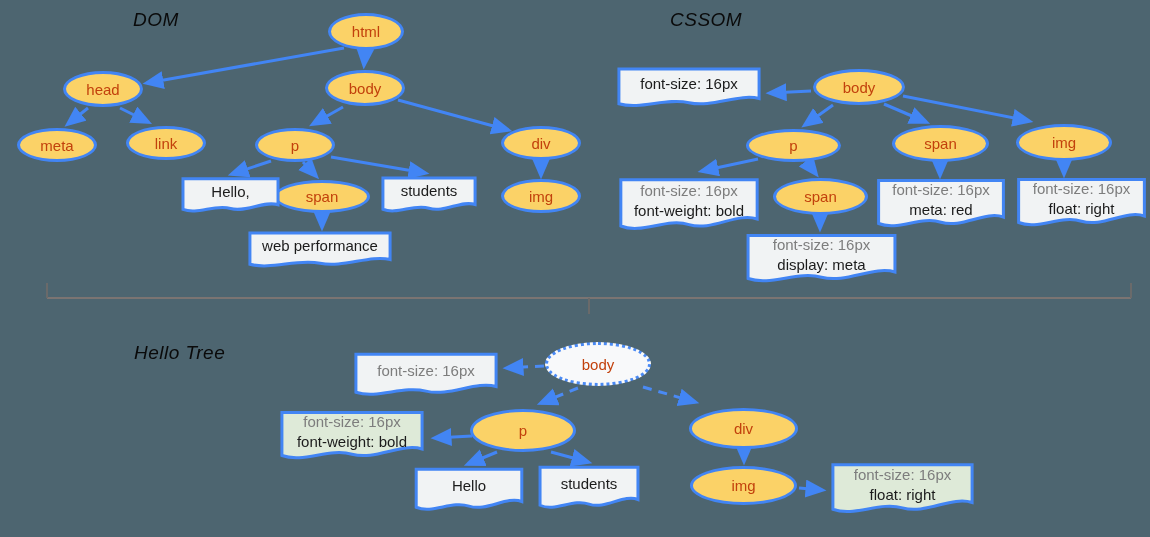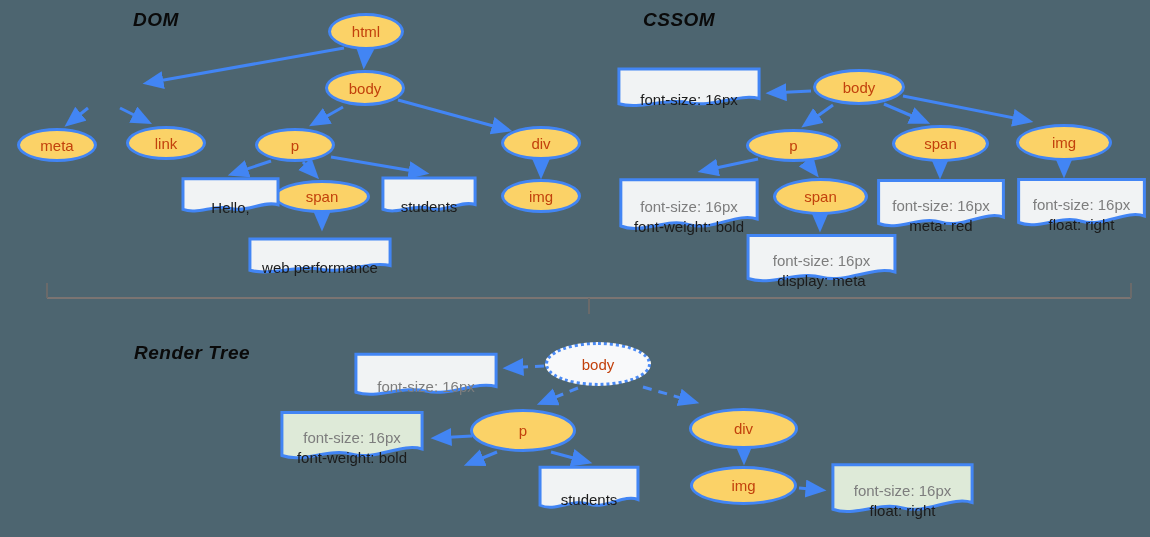--- a/index.html
+++ b/index.html
@@ -4,41 +4,41 @@
 <style>
   * { margin:0; padding:0; box-sizing:border-box; }
   html,body { width:1150px; height:537px; }
   body { font-family:"Liberation Sans", sans-serif; }
   #stage {
     position:relative; width:1150px; height:537px;
     background:#4d6570; overflow:hidden;
   }
   #wires { position:absolute; left:0; top:0; width:1150px; height:537px; }
   .sec-title {
-    position:absolute; font-size:19px; font-weight:bold; font-style:italic;
+    position:absolute; font-size:19px; font-weight:normal; font-style:italic;
     color:#0a0a0a; letter-spacing:0.5px; white-space:nowrap;
   }
   .ellipse {
     position:absolute; border-radius:50%;
     background:#fbd267; border:3px solid #4285f4;
     display:flex; align-items:center; justify-content:center;
     font-size:15px; color:#c2410c;
   }
   .ellipse.rt-body {
     background:#f8f9fa; border:3px dotted #4a8af4;
   }
   .flag { position:absolute; }
   .flag svg { position:absolute; left:0; top:0; width:100%; height:100%; }
   .flag .fill { fill:#f1f3f4; stroke:#4285f4; stroke-width:3px; }
   .flag.green .fill { fill:#deead8; }
   .flag-text {
     position:relative; z-index:1; width:100%; height:100%;
     display:flex; flex-direction:column; align-items:center; justify-content:center;
     padding-bottom:8px; font-size:15px; color:#1b1b1b; line-height:20px;
-    text-align:center; white-space:nowrap;margin-top:16px;
+    text-align:center; white-space:nowrap;
   }
   .muted { color:#7d7d7d; }
 </style>
 </head>
 <body>
 
 <div id="stage">
 
   <svg id="wires" viewBox="0 0 1150 537" xmlns="http://www.w3.org/2000/svg">
     <defs>
@@ -93,20 +93,21 @@
       <line x1="497" y1="452" x2="468" y2="464"></line>
       <line x1="551" y1="452" x2="588" y2="462"></line>
       <line x1="744" y1="451" x2="744" y2="461"></line>
       <line x1="799" y1="488" x2="822" y2="490"></line>
     </g>
   </svg>
 
   <div class="sec-title" style="left:133px; top:9px">DOM</div>
 
   <div class="ellipse" style="left:328px;top:13px;width:76px;height:37px">html</div>
+  <div class="ellipse" style="left:63px;top:71px;width:80px;height:36px">head</div>
   <div class="ellipse" style="left:325px;top:70px;width:80px;height:36px">body</div>
   <div class="ellipse" style="left:17px;top:128px;width:80px;height:34px">meta</div>
   <div class="ellipse" style="left:126px;top:126px;width:80px;height:34px">link</div>
   <div class="ellipse" style="left:255px;top:128px;width:80px;height:34px">p</div>
   <div class="ellipse" style="left:501px;top:126px;width:80px;height:34px">div</div>
   <div class="ellipse" style="left:274px;top:180px;width:96px;height:33px">span</div>
   <div class="ellipse" style="left:501px;top:179px;width:80px;height:34px">img</div>
 
   <div class="flag" style="left:181px;top:177px;width:99px;height:37px">
     <svg viewBox="0 0 100 40" preserveAspectRatio="none">
@@ -119,30 +120,30 @@
 
   <div class="flag" style="left:381px;top:176px;width:96px;height:38px">
     <svg viewBox="0 0 100 40" preserveAspectRatio="none">
       <path class="fill" vector-effect="non-scaling-stroke" d="M2 2 H98 V30 C84 25 66 39 50 34 C34 29 17 41 2 35 Z"></path>
     </svg>
     <div class="flag-text">
         <span>students</span>
       </div>
   </div>
 
-  <div class="flag" style="left:247px;top:237px;width:146px;height:38px">
+  <div class="flag" style="left:247px;top:231px;width:146px;height:38px">
     <svg viewBox="0 0 100 40" preserveAspectRatio="none">
       <path class="fill" vector-effect="non-scaling-stroke" d="M2 2 H98 V30 C84 25 66 39 50 34 C34 29 17 41 2 35 Z"></path>
     </svg>
     <div class="flag-text">
         <span>web performance</span>
       </div>
   </div>
 
-  <div class="sec-title" style="left:643px; top:9px">CSSOM</div>
+  <div class="sec-title" style="left:670px; top:9px">CSSOM</div>
 
   <div class="ellipse" style="left:813px;top:69px;width:92px;height:36px">body</div>
   <div class="ellipse" style="left:746px;top:129px;width:95px;height:33px">p</div>
   <div class="ellipse" style="left:892px;top:125px;width:97px;height:37px">span</div>
   <div class="ellipse" style="left:1016px;top:124px;width:96px;height:37px">img</div>
   <div class="ellipse" style="left:773px;top:178px;width:95px;height:37px">span</div>
 
   <div class="flag" style="left:616px;top:67px;width:146px;height:42px">
     <svg viewBox="0 0 100 40" preserveAspectRatio="none">
       <path class="fill" vector-effect="non-scaling-stroke" d="M2 2 H98 V30 C84 25 66 39 50 34 C34 29 17 41 2 35 Z"></path>
@@ -185,21 +186,21 @@
   <div class="flag" style="left:745px;top:233px;width:153px;height:52px">
     <svg viewBox="0 0 100 40" preserveAspectRatio="none">
       <path class="fill" vector-effect="non-scaling-stroke" d="M2 2 H98 V30 C84 25 66 39 50 34 C34 29 17 41 2 35 Z"></path>
     </svg>
     <div class="flag-text">
       <span class="muted">font-size: 16px</span>
       <span>display: meta</span>
     </div>
   </div>
 
-  <div class="sec-title" style="left:134px; top:342px">Render Tree</div>
+  <div class="sec-title" style="left:134px; top:342px">Hello Tree</div>
 
   <div class="ellipse rt-body" style="left:545px;top:342px;width:106px;height:44px">body</div>
   <div class="ellipse" style="left:470px;top:409px;width:106px;height:43px">p</div>
   <div class="ellipse" style="left:689px;top:408px;width:109px;height:41px">div</div>
   <div class="ellipse" style="left:690px;top:466px;width:107px;height:39px">img</div>
 
   <div class="flag" style="left:353px;top:352px;width:146px;height:46px">
     <svg viewBox="0 0 100 40" preserveAspectRatio="none">
       <path class="fill" vector-effect="non-scaling-stroke" d="M2 2 H98 V30 C84 25 66 39 50 34 C34 29 17 41 2 35 Z"></path>
     </svg>
@@ -211,20 +212,28 @@
   <div class="flag green" style="left:279px;top:410px;width:146px;height:52px">
     <svg viewBox="0 0 100 40" preserveAspectRatio="none">
       <path class="fill" vector-effect="non-scaling-stroke" d="M2 2 H98 V30 C84 25 66 39 50 34 C34 29 17 41 2 35 Z"></path>
     </svg>
     <div class="flag-text">
       <span class="muted">font-size: 16px</span>
       <span>font-weight: bold</span>
     </div>
   </div>
 
+  <div class="flag" style="left:414px;top:467px;width:110px;height:46px">
+    <svg viewBox="0 0 100 40" preserveAspectRatio="none">
+      <path class="fill" vector-effect="non-scaling-stroke" d="M2 2 H98 V30 C84 25 66 39 50 34 C34 29 17 41 2 35 Z"></path>
+    </svg>
+    <div class="flag-text">
+        <span>Hello</span>
+      </div>
+  </div>
 
   <div class="flag" style="left:538px;top:465px;width:102px;height:46px">
     <svg viewBox="0 0 100 40" preserveAspectRatio="none">
       <path class="fill" vector-effect="non-scaling-stroke" d="M2 2 H98 V30 C84 25 66 39 50 34 C34 29 17 41 2 35 Z"></path>
     </svg>
     <div class="flag-text">
         <span>students</span>
       </div>
   </div>
 

